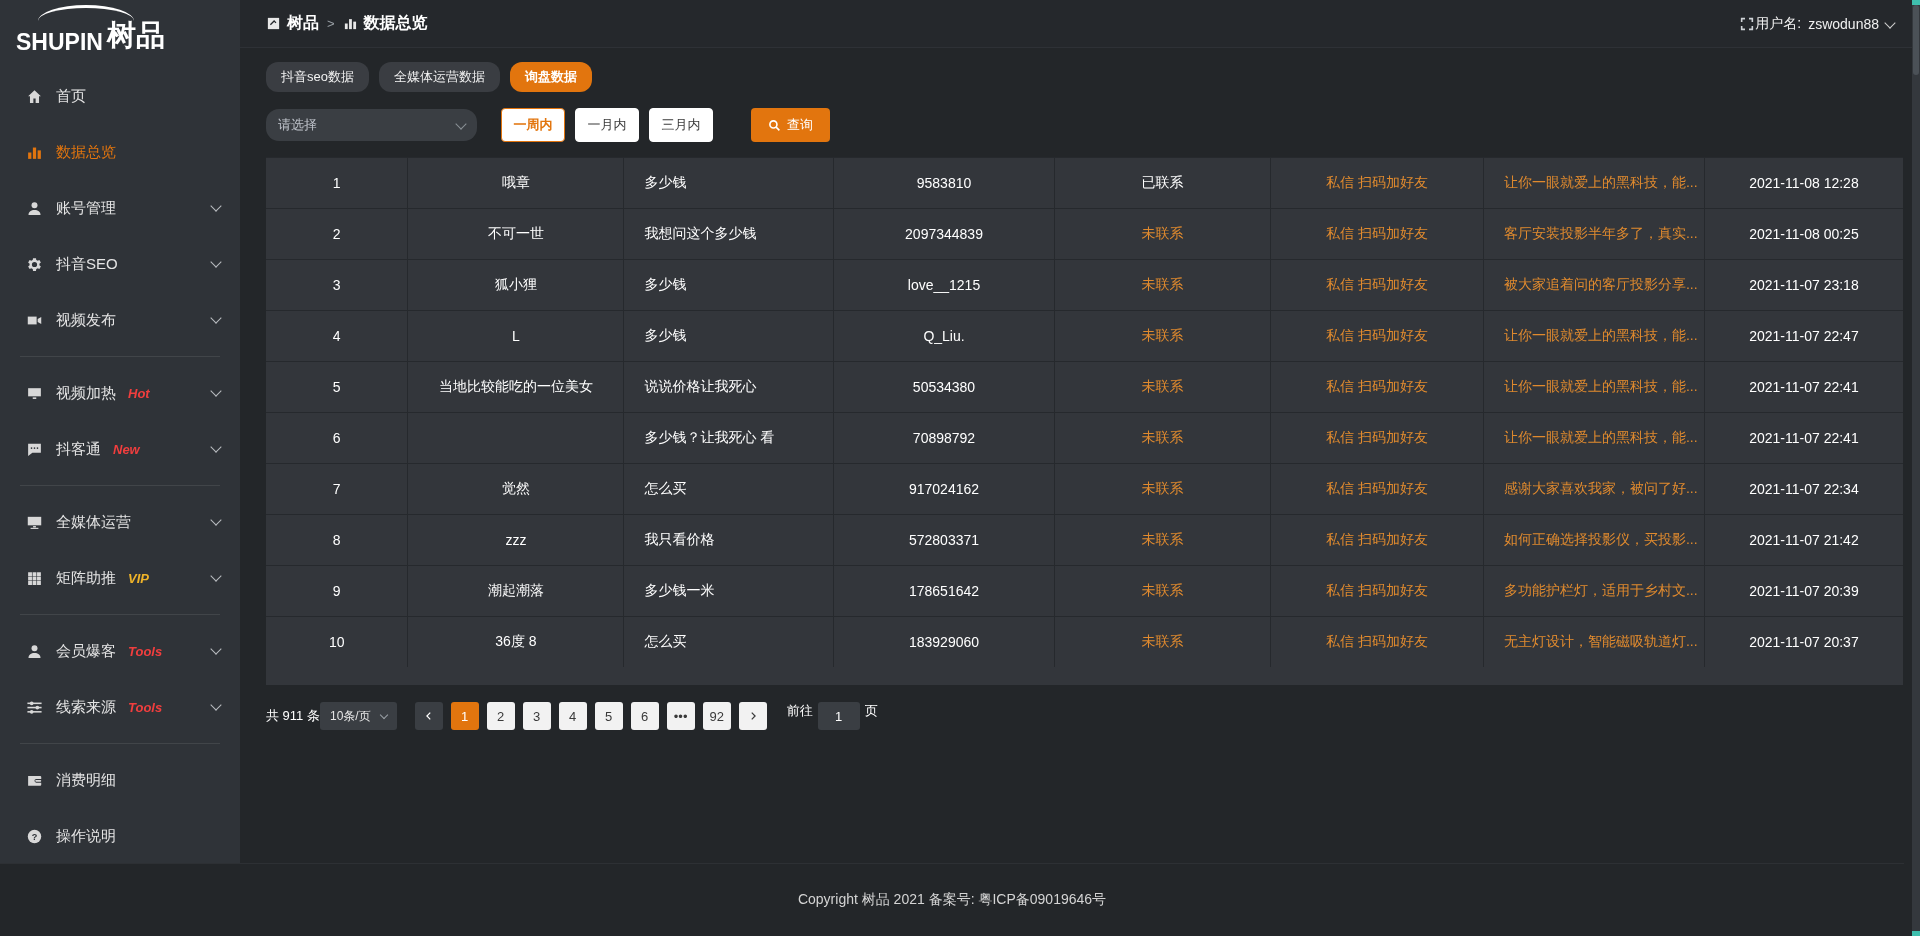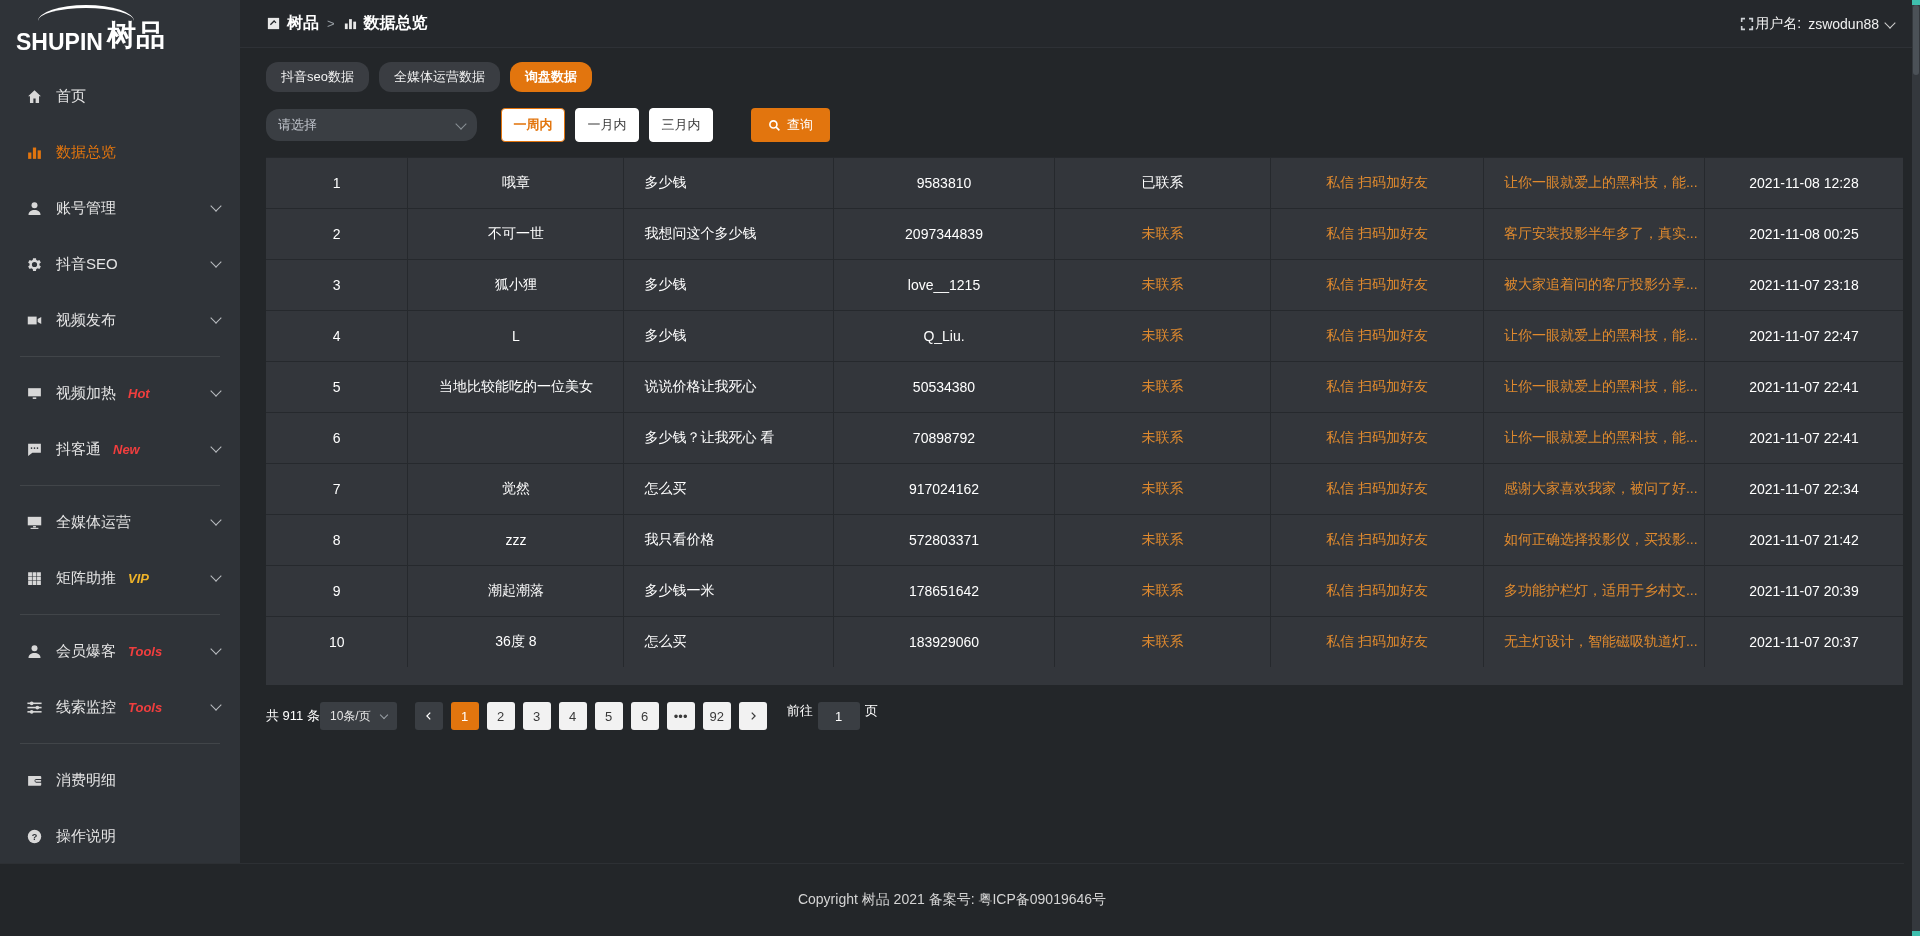--- a/index.html
+++ b/index.html
@@ -215,21 +215,21 @@
           <span class="mi">
             <svg viewBox="0 0 24 24" fill="currentColor">
               <rect x="2" y="5" width="20" height="2.2"></rect>
               <circle cx="8" cy="6.1" r="2.6"></circle>
               <rect x="2" y="11" width="20" height="2.2"></rect>
               <circle cx="16" cy="12.1" r="2.6"></circle>
               <rect x="2" y="17" width="20" height="2.2"></rect>
               <circle cx="8" cy="18.1" r="2.6"></circle>
             </svg>
           </span>
-          <span>线索监控</span>
+          <span>线索来源</span>
           <span class="m-badge" style="color:#f03e3e">Tools</span>
           <span class="chev"></span>
         </div>
         <div class="m-divider"></div>
         <div class="m-item">
           <span class="mi">
             <svg viewBox="0 0 24 24" fill="currentColor">
               <path d="M3 5.5h17a1.5 1.5 0 0 1 1.5 1.5v3h-7a2.5 2.5 0 0 0 0 5h7v3A1.5 1.5 0 0 1 20 19.5H3z"></path>
               <rect x="13" y="11.2" width="8.5" height="2.6" rx="1.3"></rect>
             </svg>

